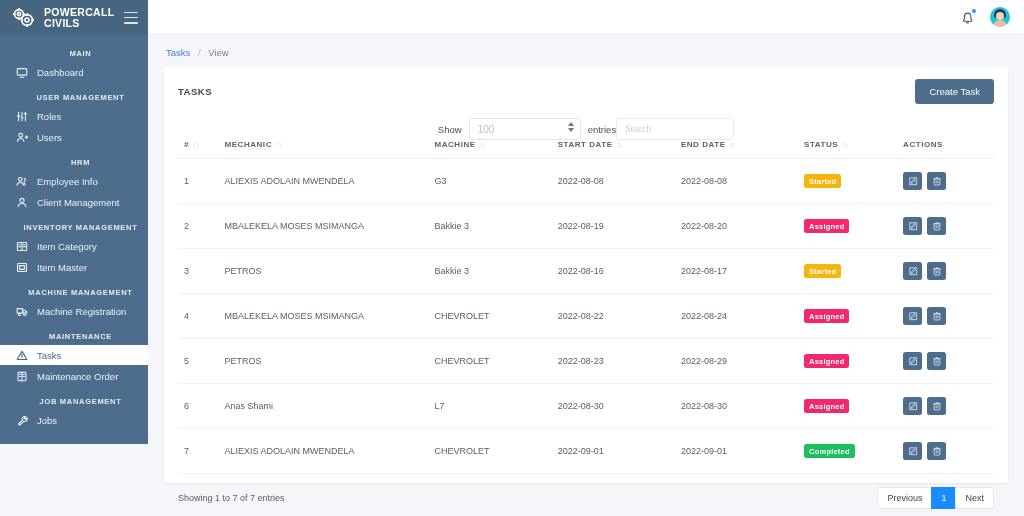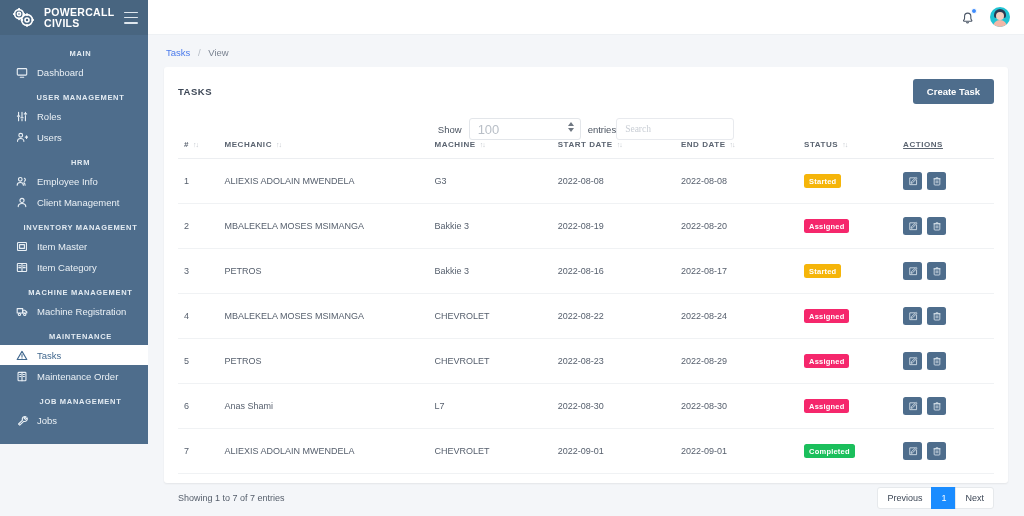--- a/index.html
+++ b/index.html
@@ -101,32 +101,32 @@
     border-radius: 3px;
     box-shadow: 0 1px 2px rgba(0,0,0,0.07);
     padding: 12px 14px 14px 14px;
     height: 416px;
   }
   .card-head { display: flex; align-items: center; justify-content: space-between; margin-bottom: 14px; }
   .card-title { font-size: 9.5px; font-weight: bold; color: #3d4756; letter-spacing: 0.5px; }
   .btn-create {
     background: #4e6d8c; color: #fff;
     border: none; border-radius: 3px;
-    font-size: 9.5px; font-weight: bold;
+    font-size: 9.5px; font-weight: normal;
     padding: 7px 14px; cursor: pointer;
     font-family: "Liberation Sans", sans-serif;
   }
 
   .table-controls { display: flex; align-items: center; justify-content: center; margin-bottom: 0; }
   .show-entries { display: flex; align-items: center; gap: 7px; font-size: 9.5px; color: #4a5360; }
   .select-wrap { position: relative; }
   .select-box {
     width: 112px; height: 22px;
     border: 1px solid #e3e6ea; border-radius: 3px;
-    font-size: 13px; color: #b9bfc7;
+    font-size: 10px; color: #b9bfc7;
     padding: 0 18px 0 8px;
     display: flex; align-items: center;
     background: #fff; cursor: pointer;
   }
   .select-arrows {
     position: absolute; right: 7px; top: 4px;
     display: flex; flex-direction: column; gap: 2px; align-items: center;
     pointer-events: none;
   }
   .select-arrows i { width: 0; height: 0; border-left: 3px solid transparent; border-right: 3px solid transparent; }
@@ -155,21 +155,21 @@
     cursor: pointer;
   }
   thead th .sorter {
     display: inline-block;
     margin-left: 4px;
     color: #c3c8ce;
     font-size: 7px;
     letter-spacing: -1px;
     vertical-align: middle;
   }
-  thead th.no-sort { cursor: default; text-decoration: underline; }
+  thead th.no-sort { cursor: default; }
   tbody td {
     font-size: 9px; color: #57606e;
     padding: 13px 0 13px 0;
     border-bottom: 1px solid #f0f2f4;
     vertical-align: middle;
   }
   tbody tr:last-child td { border-bottom: 1px solid #f0f2f4; }
 
   .col-num { width: 46px; padding-left: 6px !important; }
   .col-mech { width: 208px; }
@@ -303,35 +303,35 @@
               <circle cx="7" cy="4.6" r="2.4" fill="none" stroke="#eaf0f5" stroke-width="1.3" stroke-linecap="round" stroke-linejoin="round"></circle>
               <path d="M2.6 11.8c0-2.2 2-3.6 4.4-3.6s4.4 1.4 4.4 3.6" fill="none" stroke="#eaf0f5" stroke-width="1.3" stroke-linecap="round" stroke-linejoin="round"></path>
             </svg>
           </span>
           <span>Client Management</span>
         </div>
         <div class="nav-heading">INVENTORY MANAGEMENT</div>
         <div class="nav-item">
           <span class="nav-icon">
             <svg width="13" height="13" viewBox="0 0 14 14">
-              <rect x="1.8" y="2.4" width="10.4" height="9.2" rx="0.8" fill="none" stroke="#eaf0f5" stroke-width="1.3" stroke-linecap="round" stroke-linejoin="round"></rect>
-              <rect x="4.2" y="4.8" width="5.6" height="4.4" fill="none" stroke="#eaf0f5" stroke-width="1.3" stroke-linecap="round" stroke-linejoin="round"></rect>
-            </svg>
-          </span>
-          <span>Item Master</span>
-        </div>
-        <div class="nav-item">
-          <span class="nav-icon">
-            <svg width="13" height="13" viewBox="0 0 14 14">
               <rect x="1.6" y="2.4" width="10.8" height="9.2" rx="0.8" fill="none" stroke="#eaf0f5" stroke-width="1.3" stroke-linecap="round" stroke-linejoin="round"></rect>
               <path d="M7 2.6v8.8" fill="none" stroke="#eaf0f5" stroke-width="1.3" stroke-linecap="round" stroke-linejoin="round"></path>
               <path d="M3.3 5h2.2M3.3 7.2h2.2M8.5 5h2.2M8.5 7.2h2.2" fill="none" stroke="#eaf0f5" stroke-width="1.3" stroke-linecap="round" stroke-linejoin="round"></path>
             </svg>
           </span>
           <span>Item Category</span>
+        </div>
+        <div class="nav-item">
+          <span class="nav-icon">
+            <svg width="13" height="13" viewBox="0 0 14 14">
+              <rect x="1.8" y="2.4" width="10.4" height="9.2" rx="0.8" fill="none" stroke="#eaf0f5" stroke-width="1.3" stroke-linecap="round" stroke-linejoin="round"></rect>
+              <rect x="4.2" y="4.8" width="5.6" height="4.4" fill="none" stroke="#eaf0f5" stroke-width="1.3" stroke-linecap="round" stroke-linejoin="round"></rect>
+            </svg>
+          </span>
+          <span>Item Master</span>
         </div>
         <div class="nav-heading">MACHINE MANAGEMENT</div>
         <div class="nav-item">
           <span class="nav-icon">
             <svg width="13" height="13" viewBox="0 0 14 14">
               <path d="M1.4 3.6h6.4v5.2H1.4z" fill="none" stroke="#eaf0f5" stroke-width="1.3" stroke-linecap="round" stroke-linejoin="round"></path>
               <path d="M7.8 5.6h2.6l2.2 2v1.2H7.8z" fill="none" stroke="#eaf0f5" stroke-width="1.3" stroke-linecap="round" stroke-linejoin="round"></path>
               <circle cx="4" cy="10.4" r="1.3" fill="none" stroke="#eaf0f5" stroke-width="1.3" stroke-linecap="round" stroke-linejoin="round"></circle>
               <circle cx="10.2" cy="10.4" r="1.3" fill="none" stroke="#eaf0f5" stroke-width="1.3" stroke-linecap="round" stroke-linejoin="round"></circle>
             </svg>

